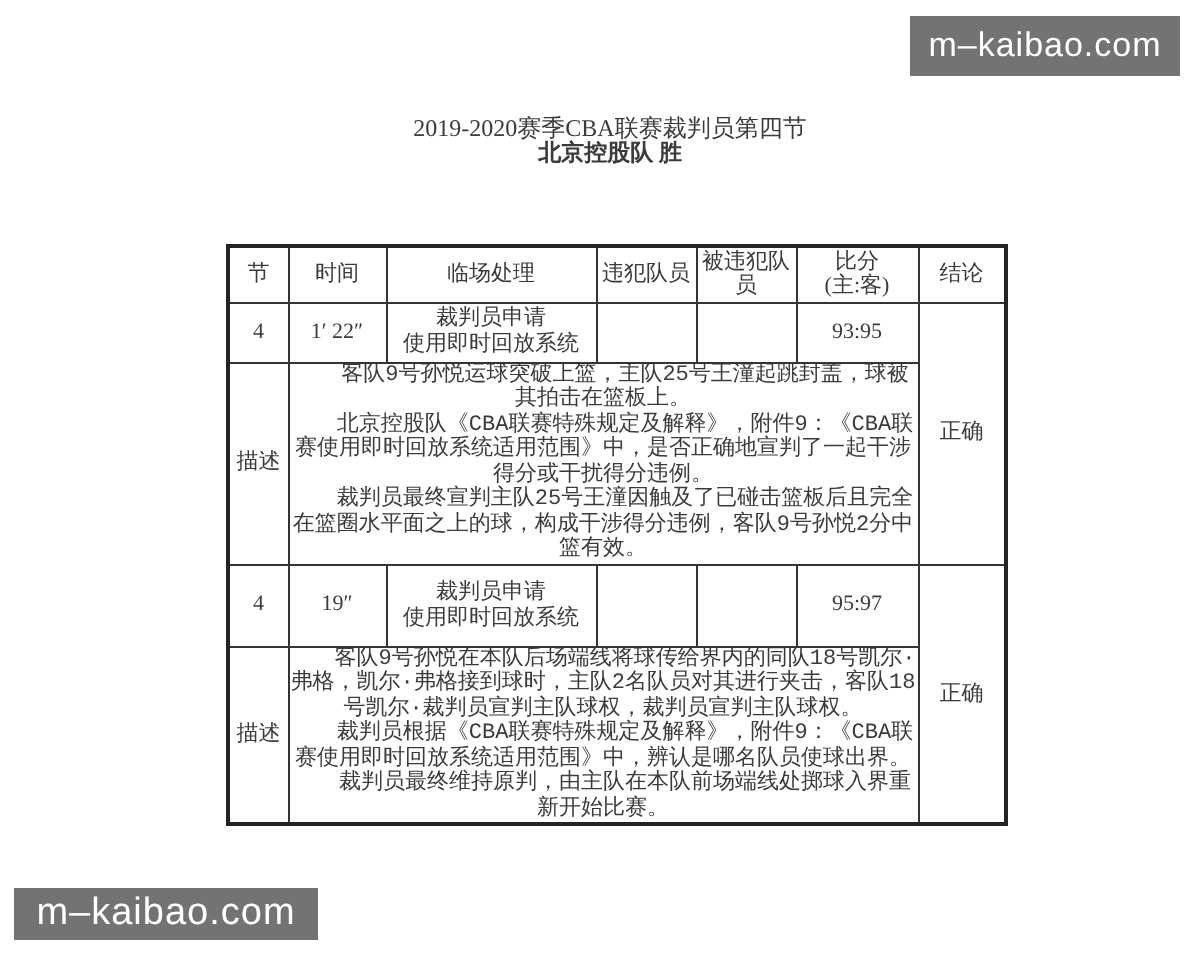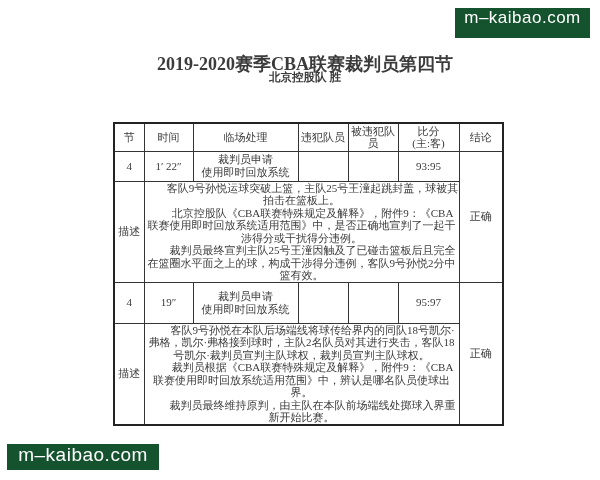--- a/index.html
+++ b/index.html
@@ -2,32 +2,32 @@
 <html><head>
 <meta charset="utf-8">
 <style>
   html,body{margin:0;padding:0;}
   body{
     width:600px;height:480px;position:relative;overflow:hidden;
     background:#ffffff;color:#3b3b3b;
     font-family:"Liberation Serif","DejaVu Serif",serif;
   }
   .watermark{
-    position:absolute;background:#14532d;color:#ffffff;
-    display:flex;align-items:flex-start;justify-content:center;
+    position:absolute;background:#737373;color:#ffffff;
+    display:flex;align-items:center;justify-content:center;
     font-family:"Liberation Sans","DejaVu Sans",sans-serif;
     letter-spacing:0.5px;
   }
   .wm-top{left:455px;top:8px;width:135px;height:30px;font-size:17px;}
   .wm-bottom{left:7px;top:444px;width:152px;height:26px;font-size:19px;}
 
   .titles{
     position:absolute;left:105px;top:57px;width:400px;text-align:center;
   }
-  .t-big{font-size:18px;font-weight:bold;line-height:15px;}
+  .t-big{font-size:12px;font-weight:normal;line-height:15px;}
   .t-small{font-size:11.5px;font-weight:bold;line-height:11.4px;}
 
   table.report{
     position:absolute;left:113px;top:122px;width:389px;
     border-collapse:collapse;table-layout:fixed;
     border:2px solid #232323;
   }
   table.report td{
     border:1px solid #343434;
     padding:0;text-align:center;vertical-align:middle;
@@ -36,21 +36,21 @@
   tr.hdr{height:28px;}
   tr.hdr td{font-size:11px;}
   tr.ev1{height:30px;}
   tr.ev2{height:41px;}
   tr.desc1{height:88px;}
   tr.desc2{height:85px;}
   td.handling div{font-size:11px;line-height:13px;}
   td.num{font-size:10.5px;}
   td.desc-cell{
     text-align:left;vertical-align:middle;padding:1px 4px;
-    font-size:10px;line-height:14.4px;
+    font-size:10px;line-height:14.4px;font-family:Liberation Mono, monospace;
   }
   td.desc-cell p{margin:0;text-indent:2em;}
   td.concl{font-size:11px;margin-top:20px;}
 </style>
 </head>
 <body>
 
 <div class="watermark wm-top">
   <span>m–kaibao.com</span>
 </div>

